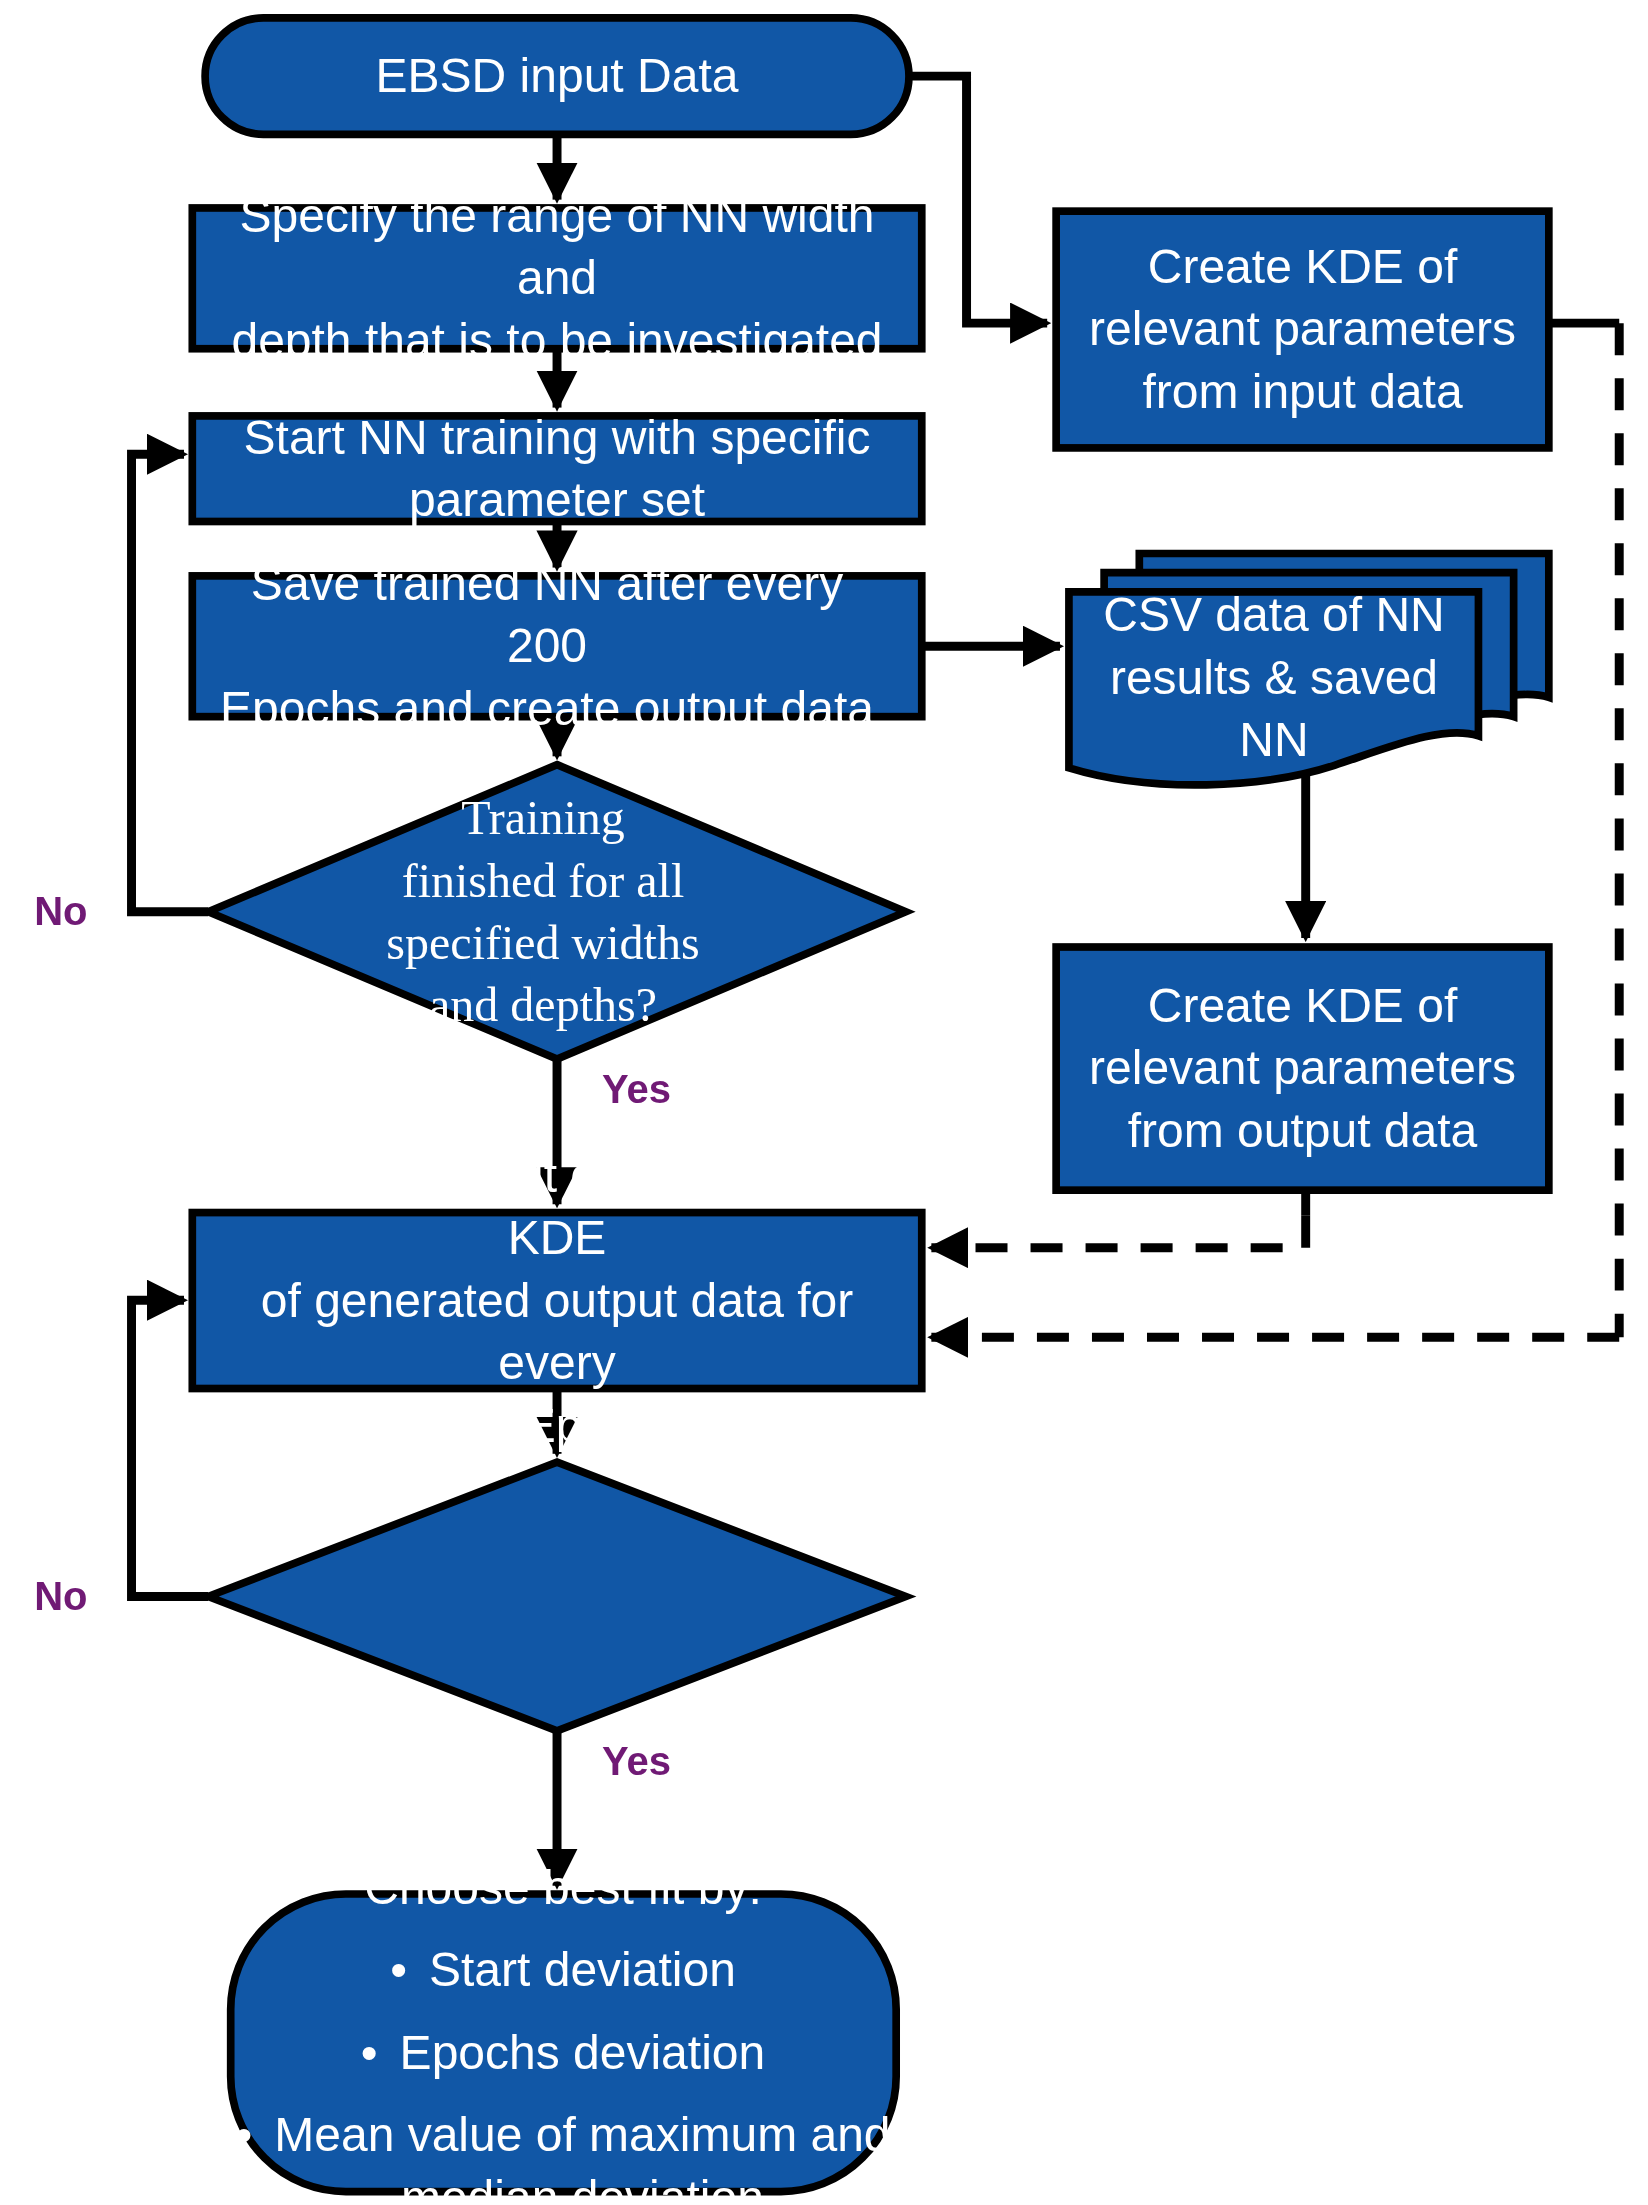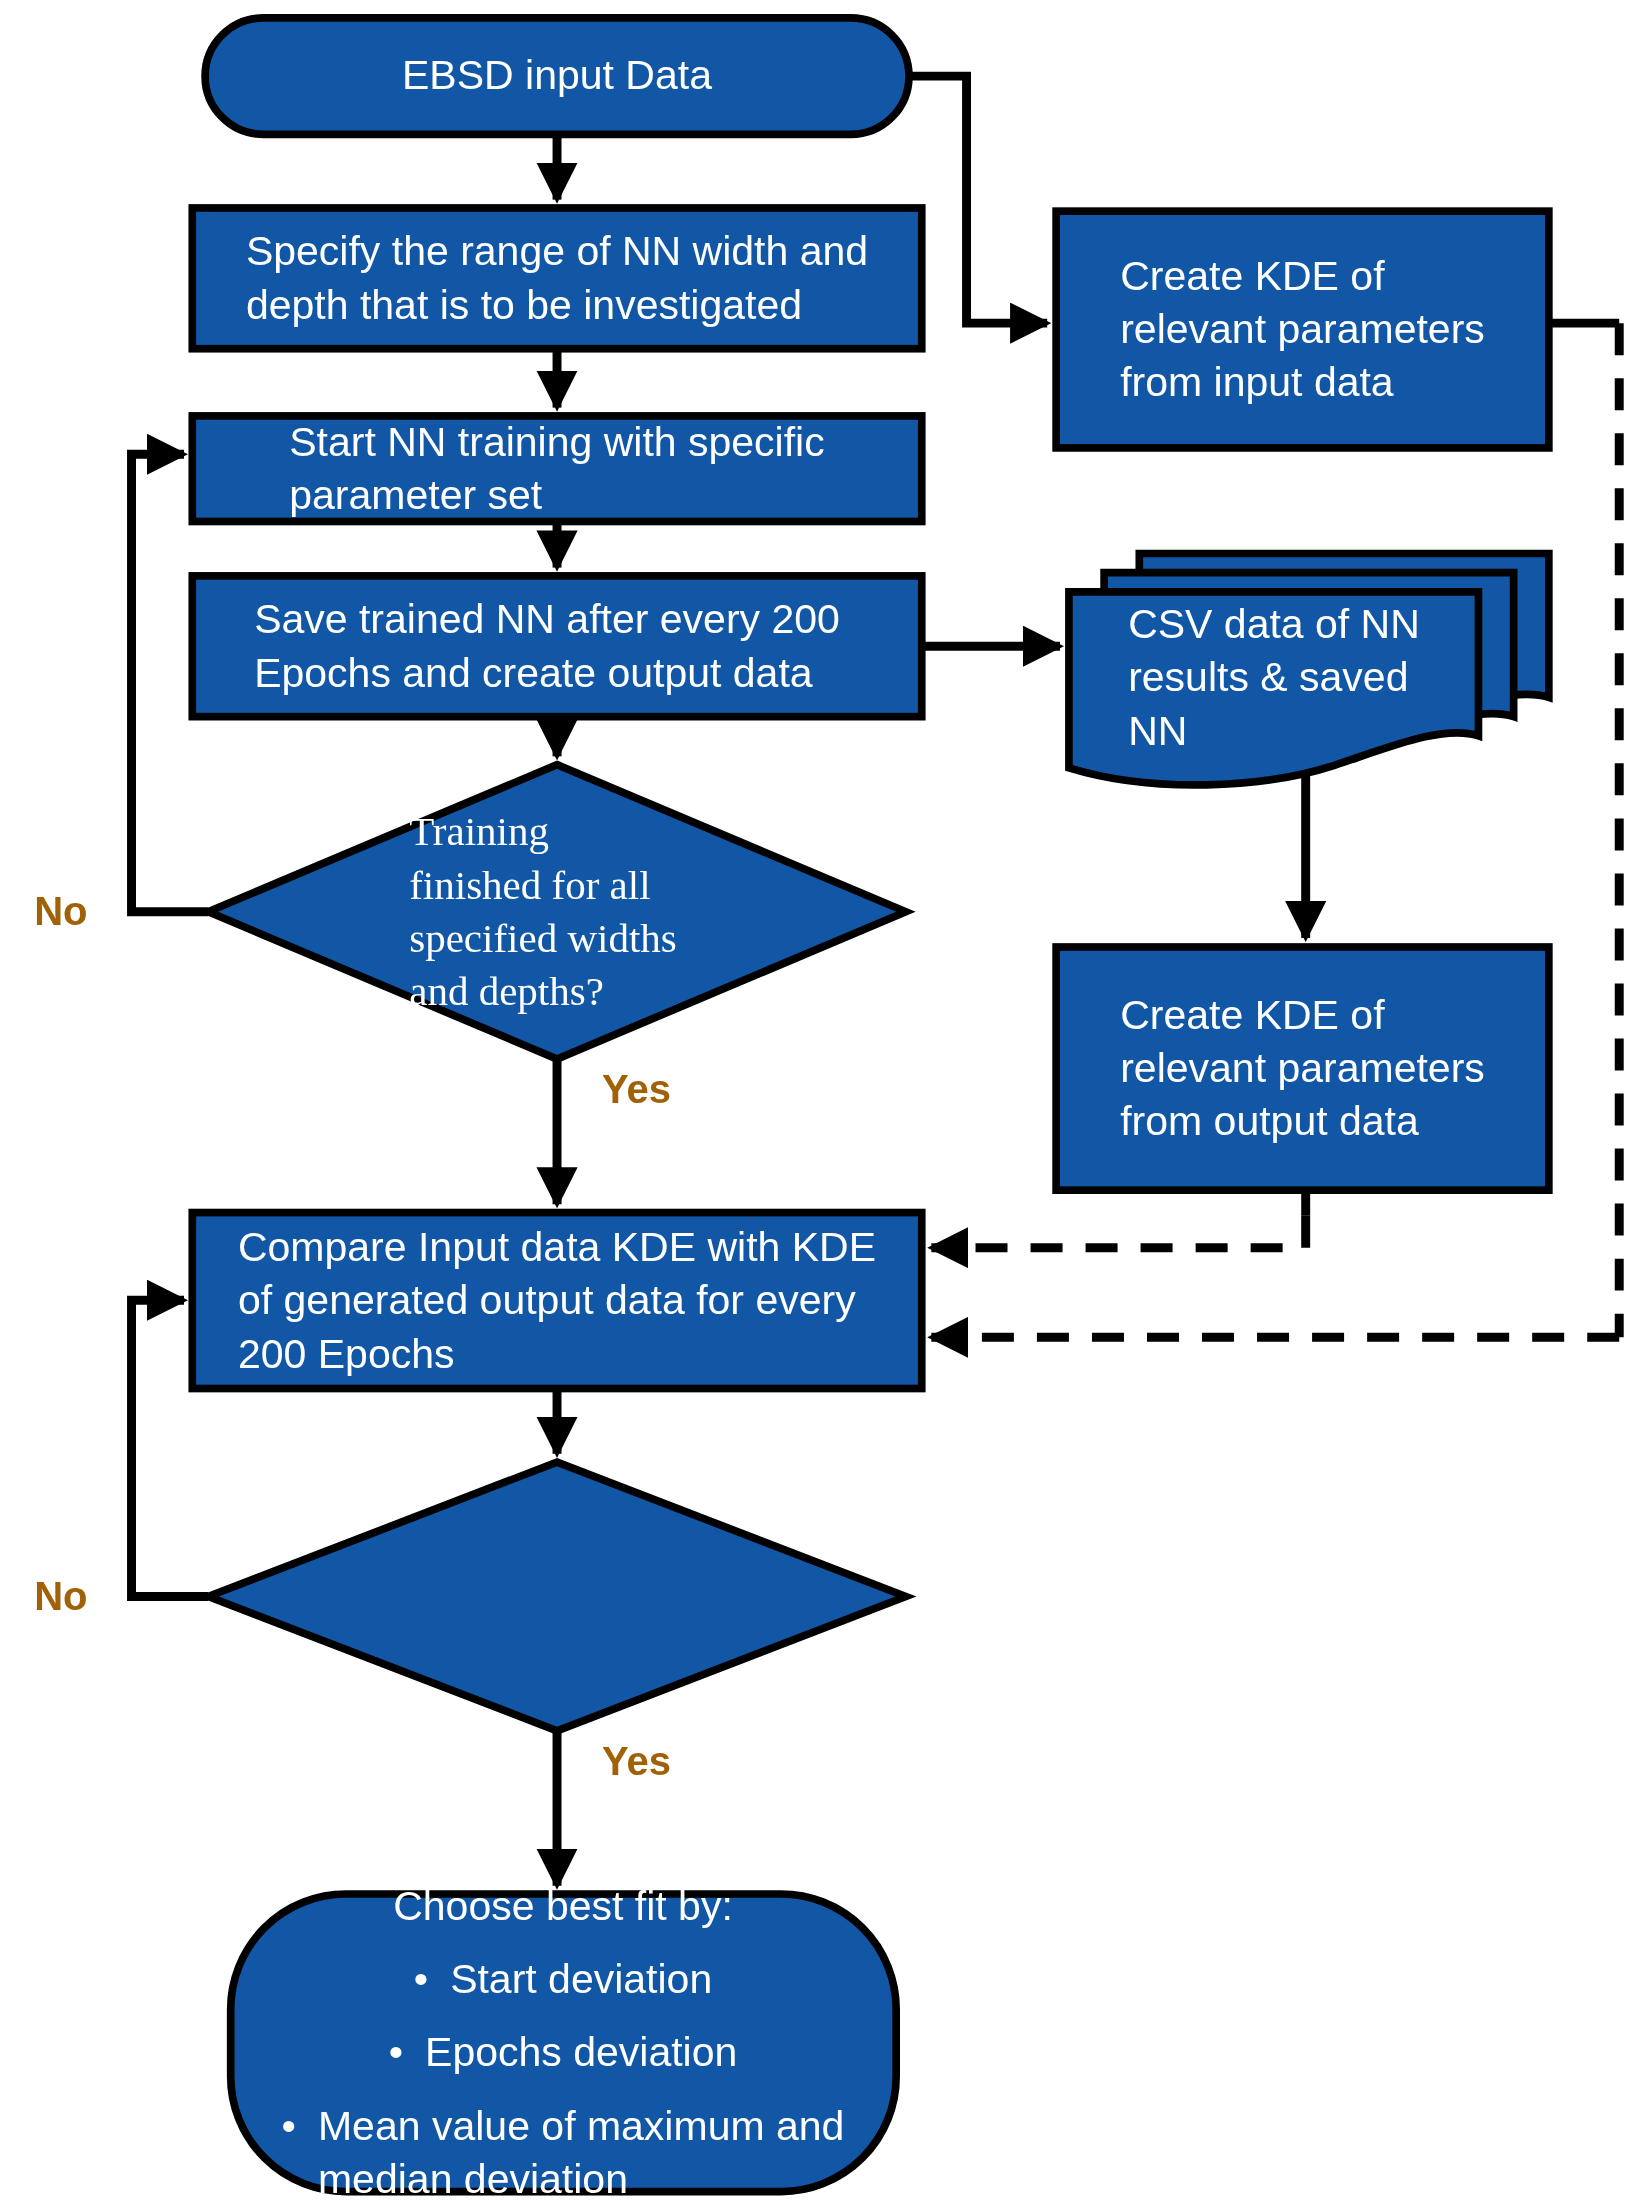--- a/index.html
+++ b/index.html
@@ -6,26 +6,26 @@
   .stage {
     position:relative; width:1649px; height:2205px; background:#ffffff;
     font-family:"Liberation Sans","DejaVu Sans",sans-serif; overflow:hidden;
   }
   svg.layer { position:absolute; left:0; top:0; width:1649px; height:2205px; }
   .shape { fill:#1157A6; stroke:#000000; stroke-width:12; }
   .conn  { fill:none; stroke:#000000; stroke-width:14; }
   .conn.dashed { stroke-dasharray:50 36; }
   .txt {
     position:absolute; display:flex; align-items:center; justify-content:center;
-    text-align:left; color:#ffffff; font-size:41px; line-height:1.3;
+    text-align:center; color:#ffffff; font-size:48px; line-height:1.3;
     white-space:pre-line; pointer-events:none;
   }
   .lab {
     position:absolute; display:flex; align-items:center; justify-content:center;
-    color:#a16207; font-weight:bold; font-size:40px; pointer-events:none;
+    color:#701a75; font-weight:bold; font-size:40px; pointer-events:none;
   }
   .choose-col { flex-direction:column; gap:20px; }
   .bullet-row { display:flex; justify-content:center; align-items:flex-start; gap:22px; }
 </style>
 </head>
 <body>
 
 <div class="stage">
 
   <svg class="layer" viewBox="0 0 2576 3446">

